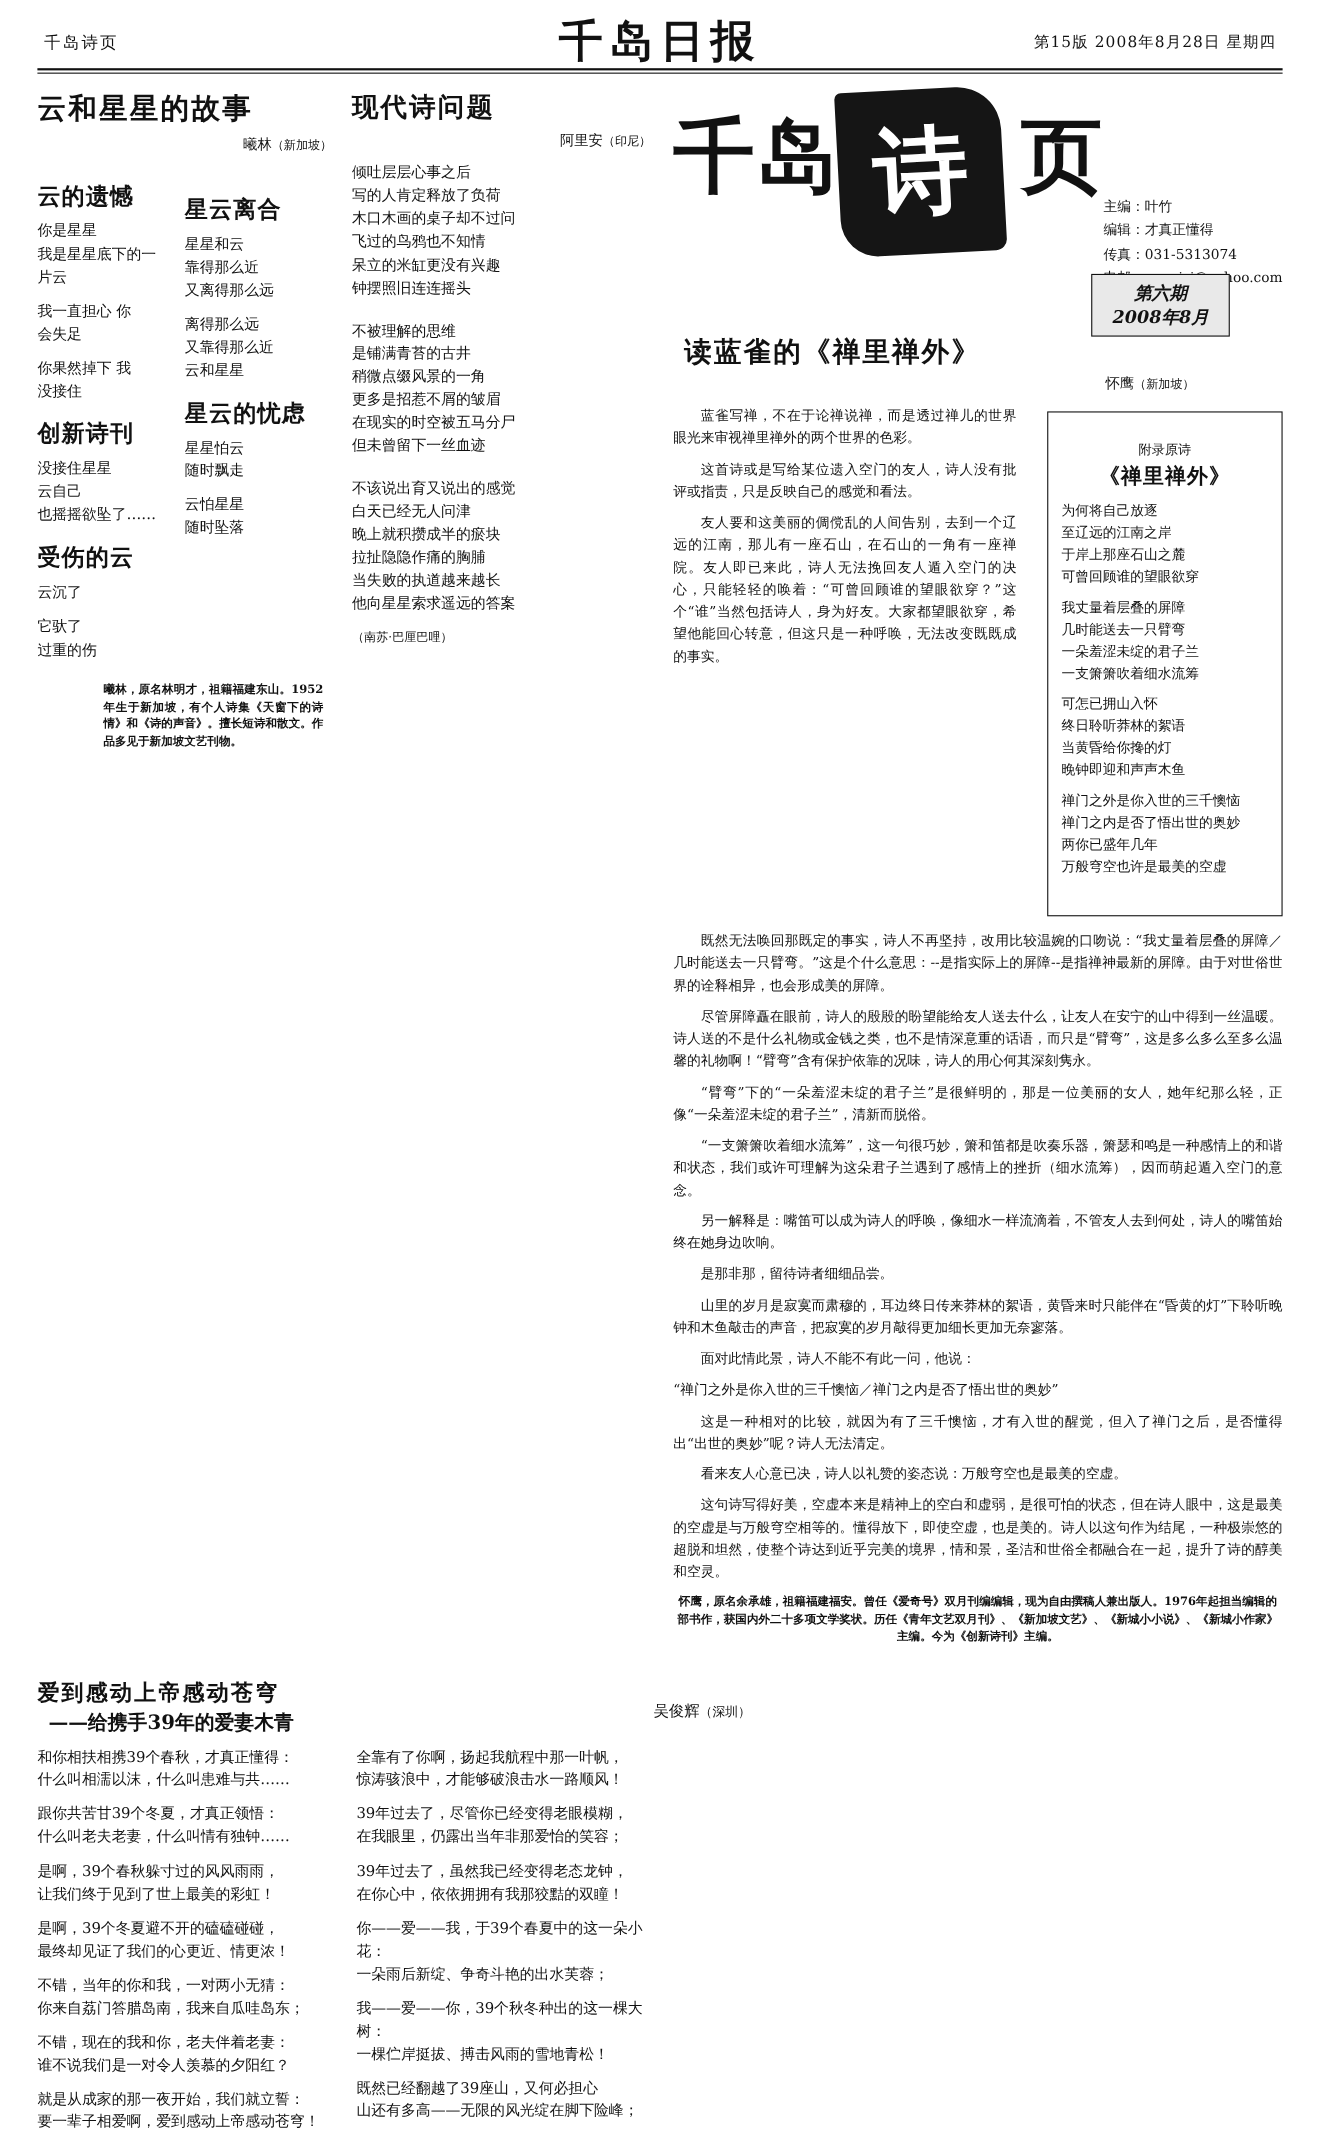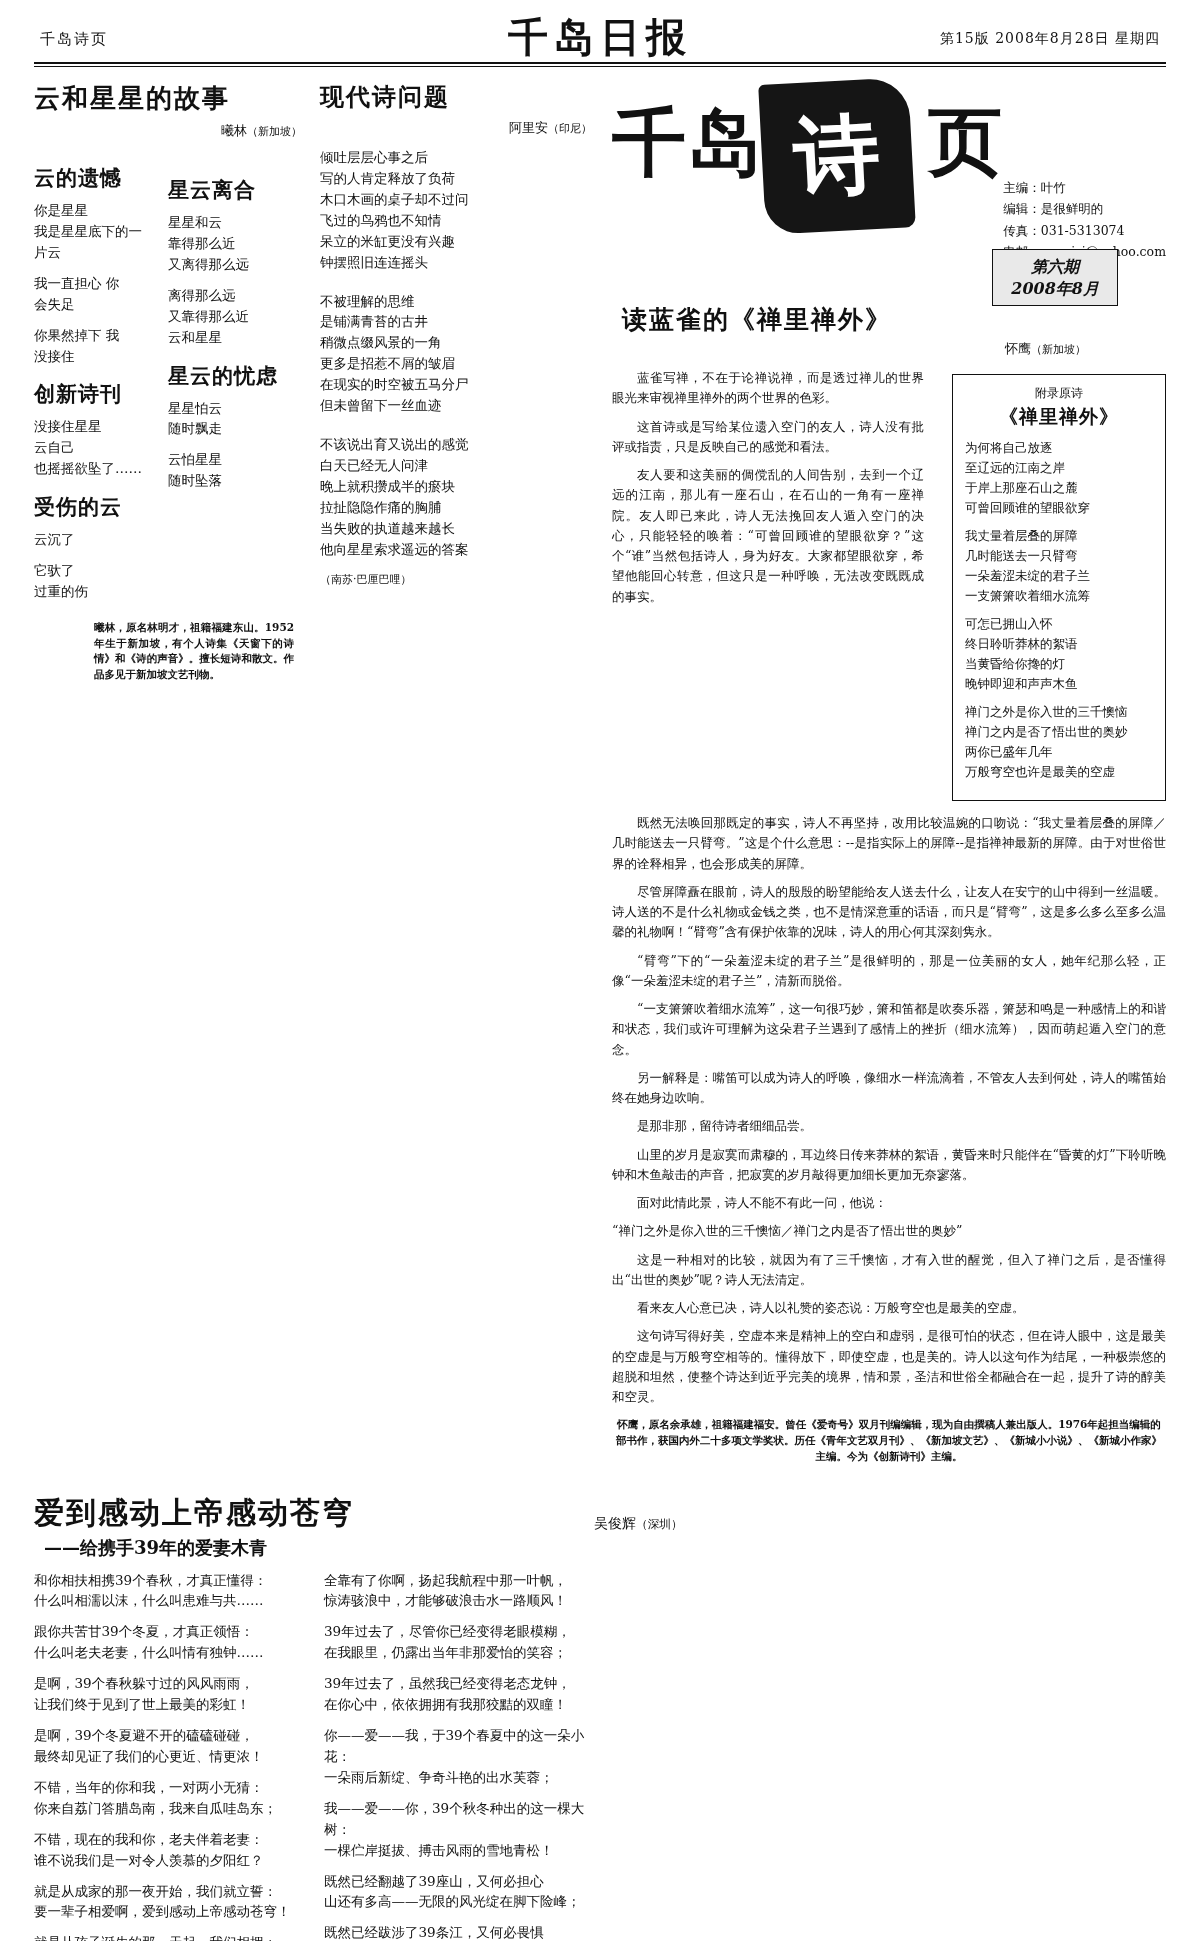--- a/index.html
+++ b/index.html
@@ -52,26 +52,26 @@
     font-family:"DejaVu Serif","Liberation Serif",serif;
   }
   .banner .ye{position:absolute;left:316px;top:12px;font-size:74px;font-weight:bold;}
   .banner .info{position:absolute;right:0;top:96px;font-size:12.5px;line-height:1.7;text-align:left;}
   .issue{
     position:absolute;right:48px;top:168px;
     border:1px solid #111;background:#e9e9e9;
     padding:6px 18px;text-align:center;font-size:16px;line-height:1.35;font-weight:bold;font-style:italic;
   }
 
-  h2.sectionbig{font-size:30px;font-weight:bold;letter-spacing:2px;margin:12px 0 2px;}
+  h2.sectionbig{font-size:20px;font-weight:bold;letter-spacing:2px;margin:12px 0 2px;}
   h2.sectionmid{font-size:25px;font-weight:bold;letter-spacing:2px;margin:10px 0 4px;}
   .dash-sub{font-size:18px;font-weight:bold;margin:2px 0 10px 10px;}
 
   
-  .boxpoem{border:1px solid #111;padding:10px 12px;margin:6px 0 12px 0;}
+  .boxpoem{border:1px solid #111;padding:26px 12px;margin:6px 0 12px 0;}
   .boxpoem .bt{text-align:center;font-size:12px;margin-bottom:2px;}
   .boxpoem .bn{text-align:center;font-size:19px;font-weight:bold;margin-bottom:8px;letter-spacing:1px;}
   .boxpoem .body{font-size:12.5px;line-height:1.6;}
   .boxpoem .body p{margin:0 0 8px 0;}
 
   .bio{font-size:10.5px;line-height:1.5;text-align:justify;border:0;}
   .bio.bold{font-weight:bold;}
 
   .prose{font-size:12.5px;line-height:1.62;text-align:justify;}
   .prose p{margin:0 0 8px 0;text-indent:2em;}
@@ -182,21 +182,21 @@
       </div>
 
       <div class="colC">
 
         <div class="banner">
           <div class="bigtitle">千岛</div>
           <div class="brush">诗</div>
           <div class="ye">页</div>
           <div class="info">
             <div>主编：叶竹</div>
-            <div>编辑：是很鲜明的</div>
+            <div>编辑：才真正懂得</div>
             <div>传真：031-5313074</div>
             <div>电邮：yapuisi@yahoo.com</div>
           </div>
           <div class="issue">
             <div>第六期</div>
             <div>2008年8月</div>
           </div>
         </div>
 
         <h2 class="sectionmid center" style="text-align:left;padding-left:10px;">读蓝雀的《禅里禅外》</h2>

